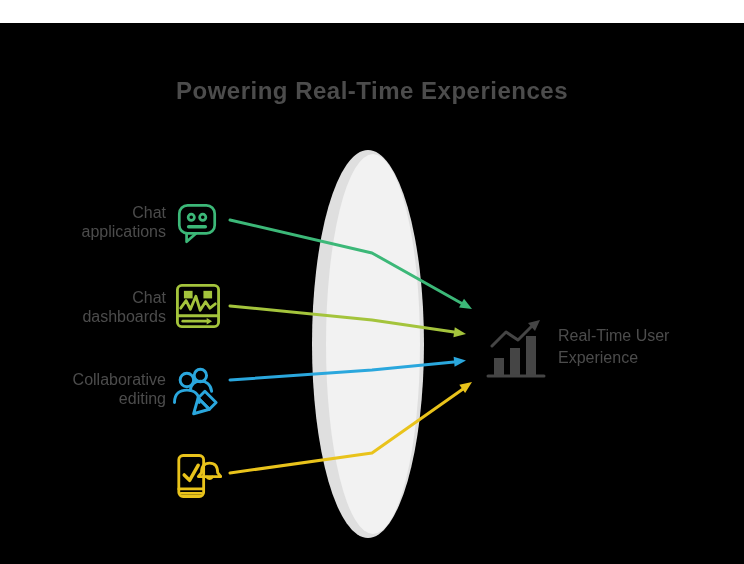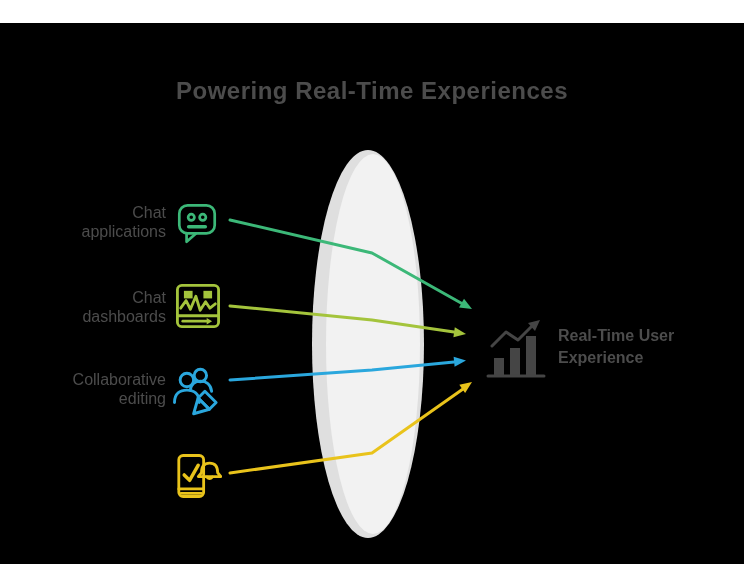--- a/index.html
+++ b/index.html
@@ -25,21 +25,21 @@
     border-radius:50%;
   }
   .lens-inner{
     position:absolute;left:326px;top:131px;width:94px;height:380px;
     border-radius:50%;
   }
   .lines-svg{position:absolute;left:0;top:0;}
   .output-icon{position:absolute;left:486px;top:295px;}
   .output-label{
     position:absolute;left:558px;top:302px;width:170px;
-    font-size:16px;line-height:22px;font-weight:700;
+    font-size:16px;line-height:22px;font-weight:400;
   }
   svg{display:block;}
 </style>
 </head>
 <body>
 
 <div class="canvas" style="background: rgb(0, 0, 0); color: rgb(76, 76, 76);">
 
   <div class="title">Powering Real-Time Experiences</div>
 

